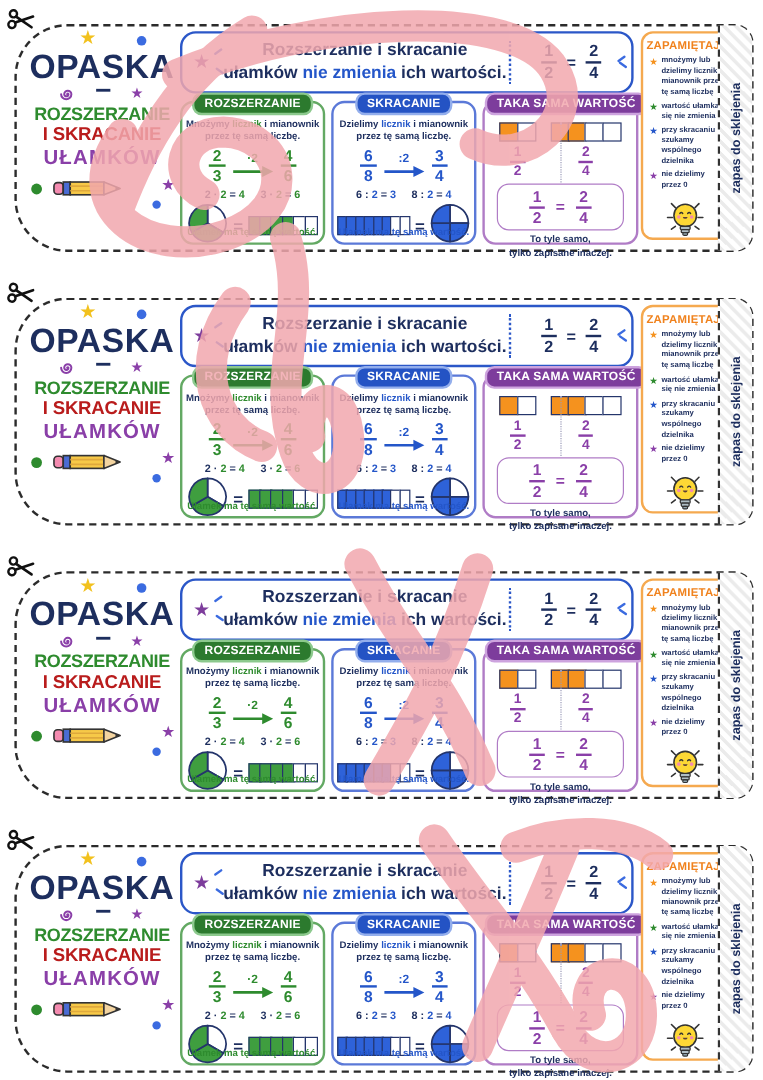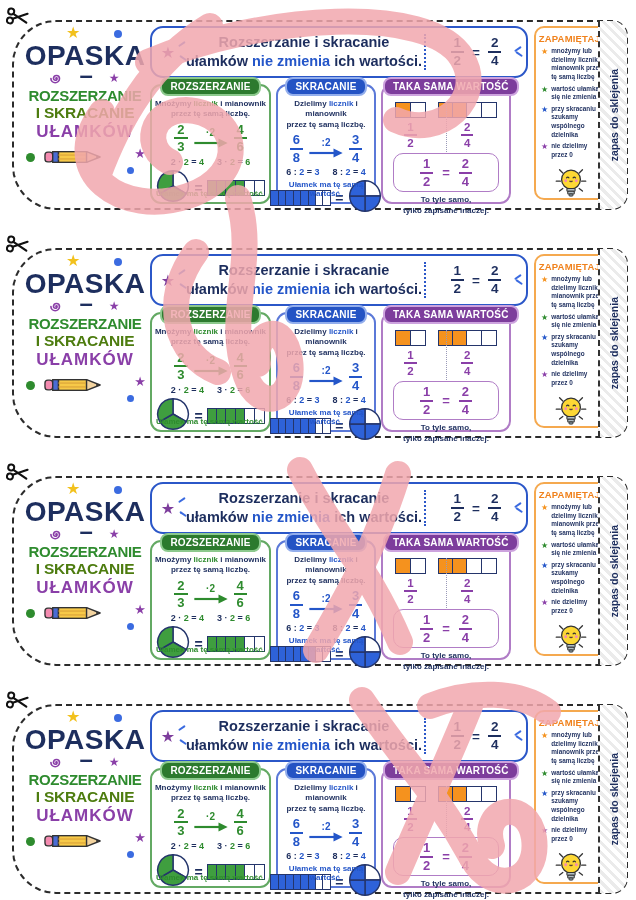--- a/index.html
+++ b/index.html
@@ -19,21 +19,21 @@
   .dot{display:inline-block;border-radius:50%;}
   .dot.blue{background:#3b6be0;}
   .dot.green{background:#2e8b2e;}
   .dr1-star{position:absolute;left:44px;top:0;font-size:16px;}
   .dr1-dot{position:absolute;left:92px;top:5px;width:8px;height:8px;}
   .opaska{font-size:28px;font-weight:800;color:#1d2e5e;letter-spacing:.5px;line-height:1.02;}
   .deco-row2{display:flex;justify-content:center;align-items:center;gap:16px;height:13px;margin:1px 0 2px;}
   .dash-glyph{font-size:24px;font-weight:800;color:#1d2e5e;line-height:0;margin-top:-6px;}
   .dr2-star{font-size:12px;}
   .sub1{color:#2e8b2e;font-weight:800;font-size:15px;letter-spacing:-.3px;line-height:1.15;}
-  .sub2{color:#4d7c0f;font-weight:800;font-size:15.5px;letter-spacing:-.2px;line-height:1.15;}
+  .sub2{color:#b91c1c;font-weight:800;font-size:15.5px;letter-spacing:-.2px;line-height:1.15;}
   .sub3{color:#8a3fa8;font-weight:800;font-size:17px;letter-spacing:1px;line-height:1.15;}
   .bottom-row{position:relative;height:30px;margin-top:4px;}
   .br-dot-green{position:absolute;left:4px;top:8px;width:9px;height:9px;}
   .br-pencil{position:absolute;left:22px;top:2px;}
   .br-star{position:absolute;right:2px;top:2px;font-size:13px;}
   .br-dot-blue{position:absolute;right:14px;top:22px;width:7px;height:7px;}
   
   .header{position:absolute;left:136px;top:4px;width:378px;height:52px;border:2px solid #2b57c8;
           border-radius:13px;display:flex;align-items:center;background:#fff;box-sizing:border-box;}
   .h-star{width:32px;text-align:center;color:#7d3d9c;font-size:16px;position:relative;}
@@ -49,21 +49,21 @@
   .h-frac .t2{right:3px;bottom:13px;transform:rotate(35deg);}
   
   .frac{display:inline-flex;flex-direction:column;align-items:center;line-height:1.05;font-weight:bold;}
   .frac .num{border-bottom:2px solid currentColor;padding:0 3px 1px;}
   .frac .den{padding-top:1px;}
   .eqsign{font-weight:800;}
   
   .cols{position:absolute;left:136px;top:62px;display:flex;gap:5px;}
   .col{box-sizing:border-box;height:120px;border-radius:11px;background:#fff;position:relative;}
   .col.green{width:121px;border:2px solid #63a963;}
-  .col.blue{width:100px;border:2px solid #5b79d8;}
+  .col.blue{width:121px;border:2px solid #5b79d8;}
   .col.purple{width:130px;border:2px solid #b07cc6;}
   .badge{position:relative;margin:-9px auto 0;display:table;padding:2px 8px;border-radius:8px;
          color:#fff;font-weight:800;font-size:10px;white-space:nowrap;letter-spacing:.2px;}
   .badge.green{background:#2c7a2e;border:2px solid #8cc98d;}
   .badge.blue{background:#2453c4;border:2px solid #93aeec;}
   .badge.purple{background:#7d3d9c;border:2px solid #cda3de;}
   .col-desc{font-size:8px;color:#1d2e5e;font-weight:bold;text-align:center;margin-top:3px;line-height:1.3;}
   .acc-green{color:#2e8b2e;}
   .acc-blue{color:#2456c9;}
   .eq-row{display:flex;justify-content:center;align-items:flex-end;gap:6px;margin-top:3px;}

